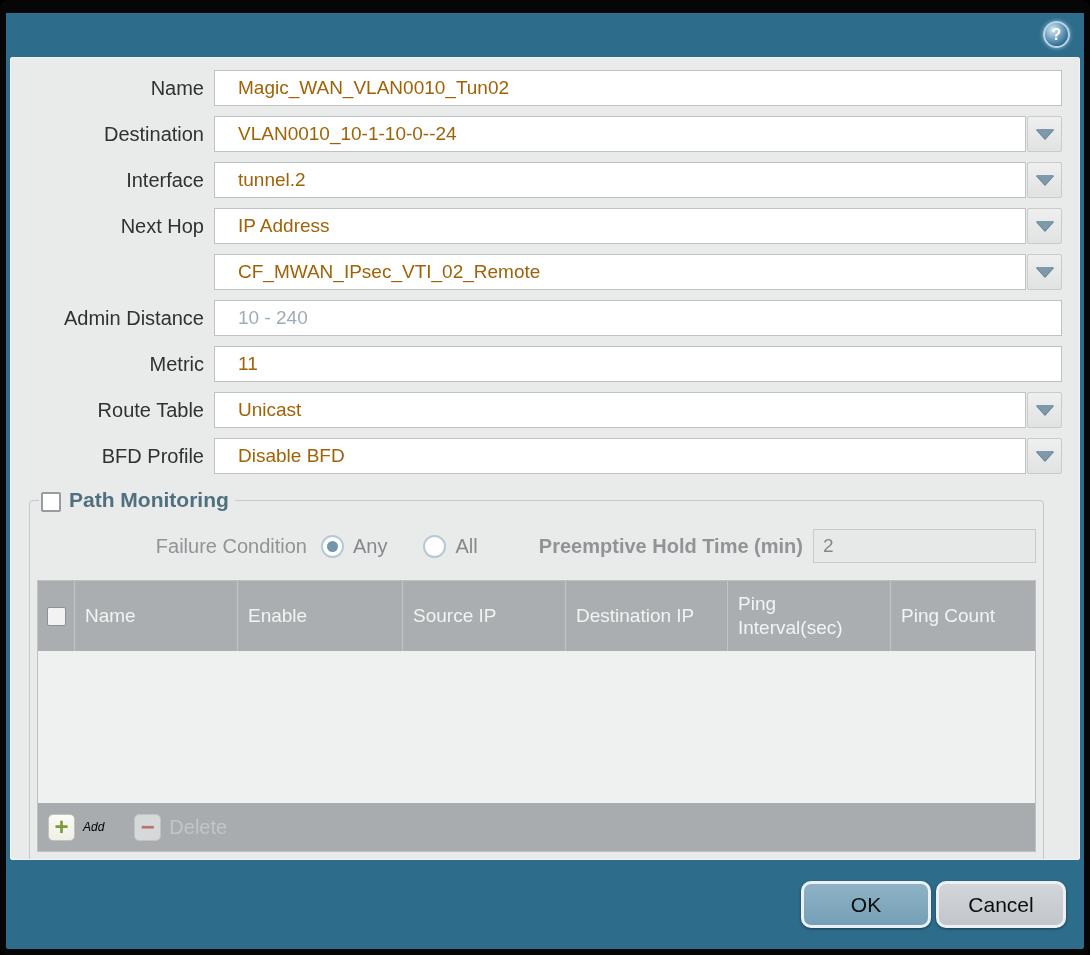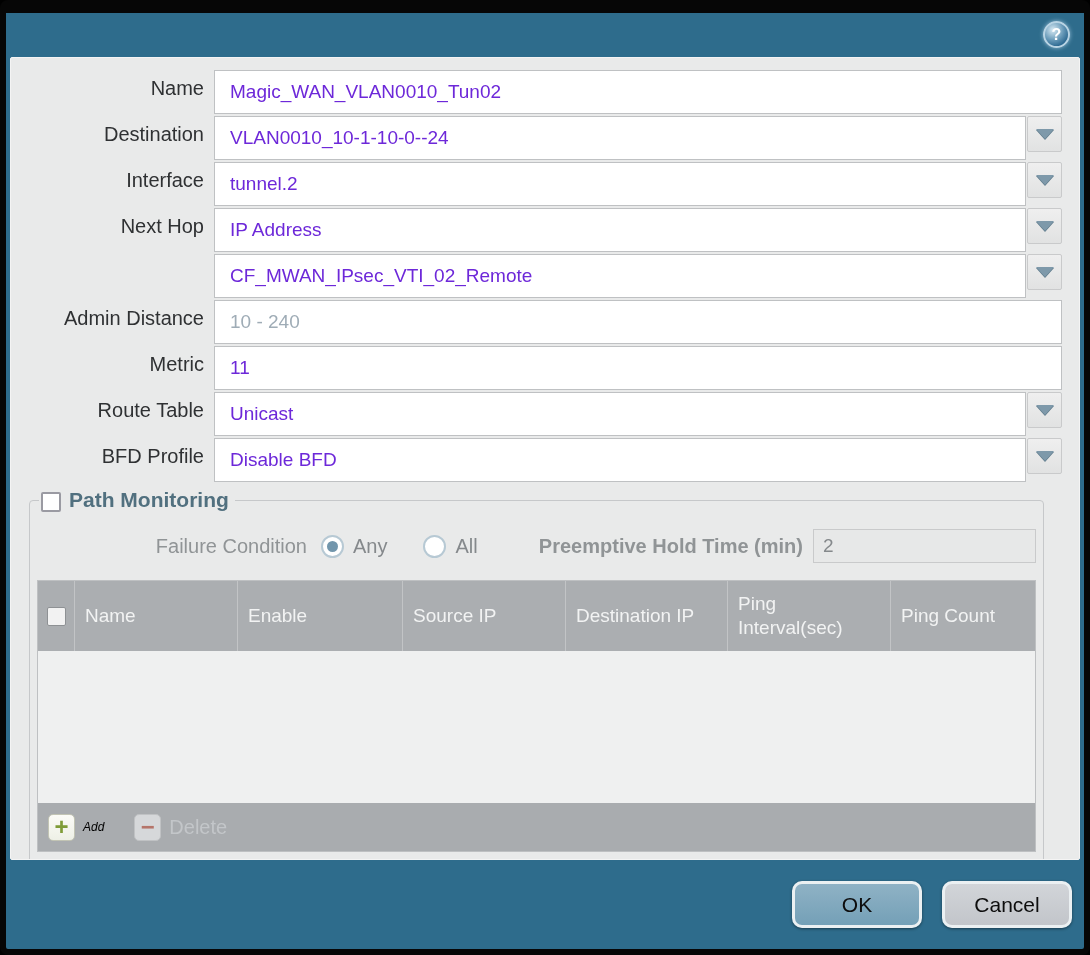--- a/index.html
+++ b/index.html
@@ -39,24 +39,24 @@
     overflow:hidden;
   }
   
   .row { display:flex; align-items:center; margin-bottom:10px; height:36px; }
   .row .lbl {
     width:203px; text-align:right; padding-right:10px;
     font-size:20px; color:#2F3133; flex:none;
   }
   .fld { flex:1; display:flex; height:36px; }
   .fld input {
-    flex:1; height:44px; min-width:0;
+    flex:1; height:36px; min-width:0;
     border:1px solid #bfc1c3; background:#fff;
     font-family:"Liberation Sans", sans-serif;
-    font-size:19px; color:#6d28d9; padding:0 15px;
+    font-size:19px; color:#a16207; padding:0 23px;
   }
   .fld input::placeholder { color:#9FACB6; opacity:1; }
   .dd-btn {
     flex:none; width:35px; height:36px; margin-left:1px;
     background:linear-gradient(#efefef,#e1e2e2);
     border:1px solid #c9cacb; border-radius:2px;
     display:flex; align-items:center; justify-content:center;
     cursor:pointer;
   }
   .dd-tri {
@@ -134,21 +134,21 @@
     font-weight:bold;
   }
   .add-sq { background:linear-gradient(#fbfbf7,#eef0e6); border:1px solid #c2c4b4; color:#7F9C38; font-size:24px; line-height:1; }
   .del-sq { background:#D6D8DA; border:1px solid #c0c2c4; color:#B5756A; font-size:24px; line-height:1; }
   .add-lbl { color:#000000; font-size:12px;font-style:italic; }
   .del-lbl { color:#C3C6C9; font-size:20px; }
   
   .footer {
     position:absolute; left:0; right:0; bottom:0; height:89px;
     display:flex; align-items:center; justify-content:flex-end;
-    padding-right:12px; gap:20px;
+    padding-right:18px; gap:5px;
   }
   .btn {
     width:130px; height:47px; border-radius:10px;
     border:3px solid #EBF0F2;
     font-family:"Liberation Sans", sans-serif;
     font-size:21px; color:#0d0d0d;
     box-shadow:0 1px 3px rgba(0,0,0,.45);
     cursor:pointer;
   }
   .btn-ok { background:linear-gradient(#8FB2C5,#74A0B7); }

